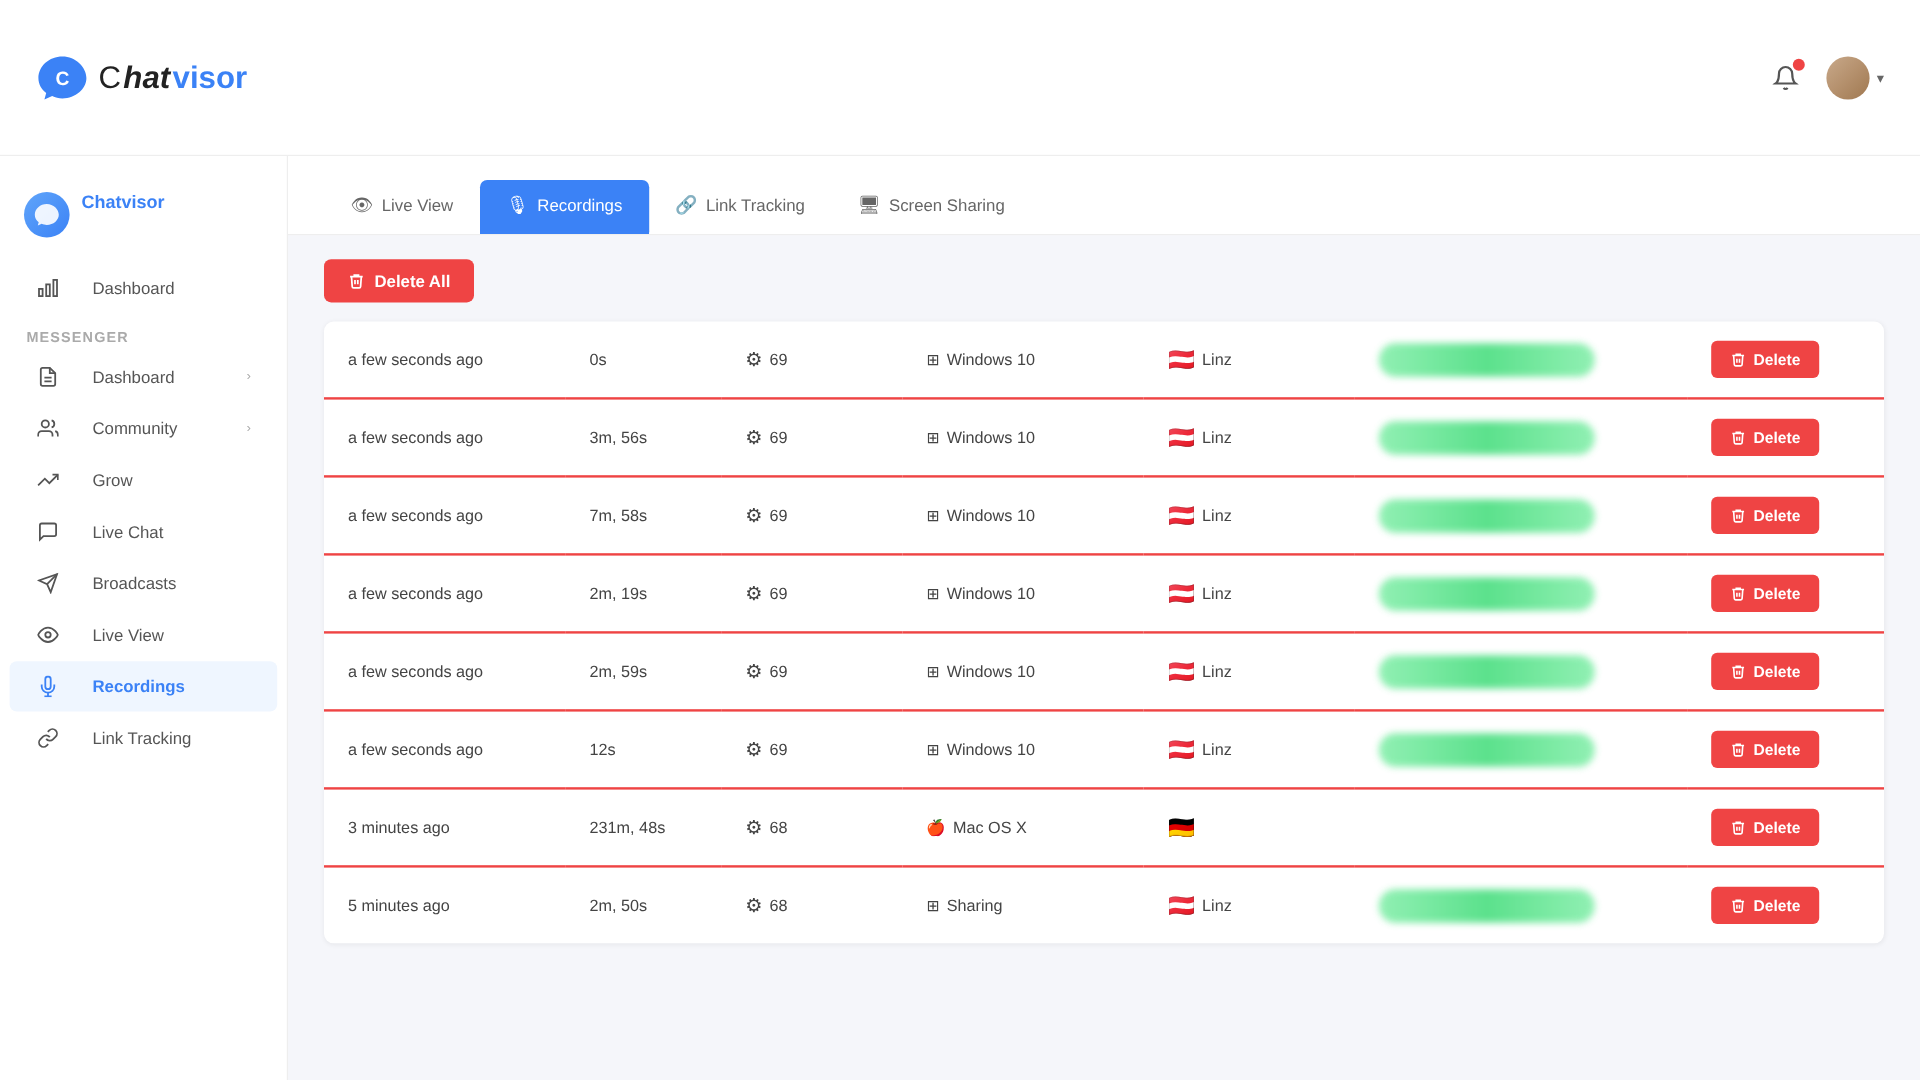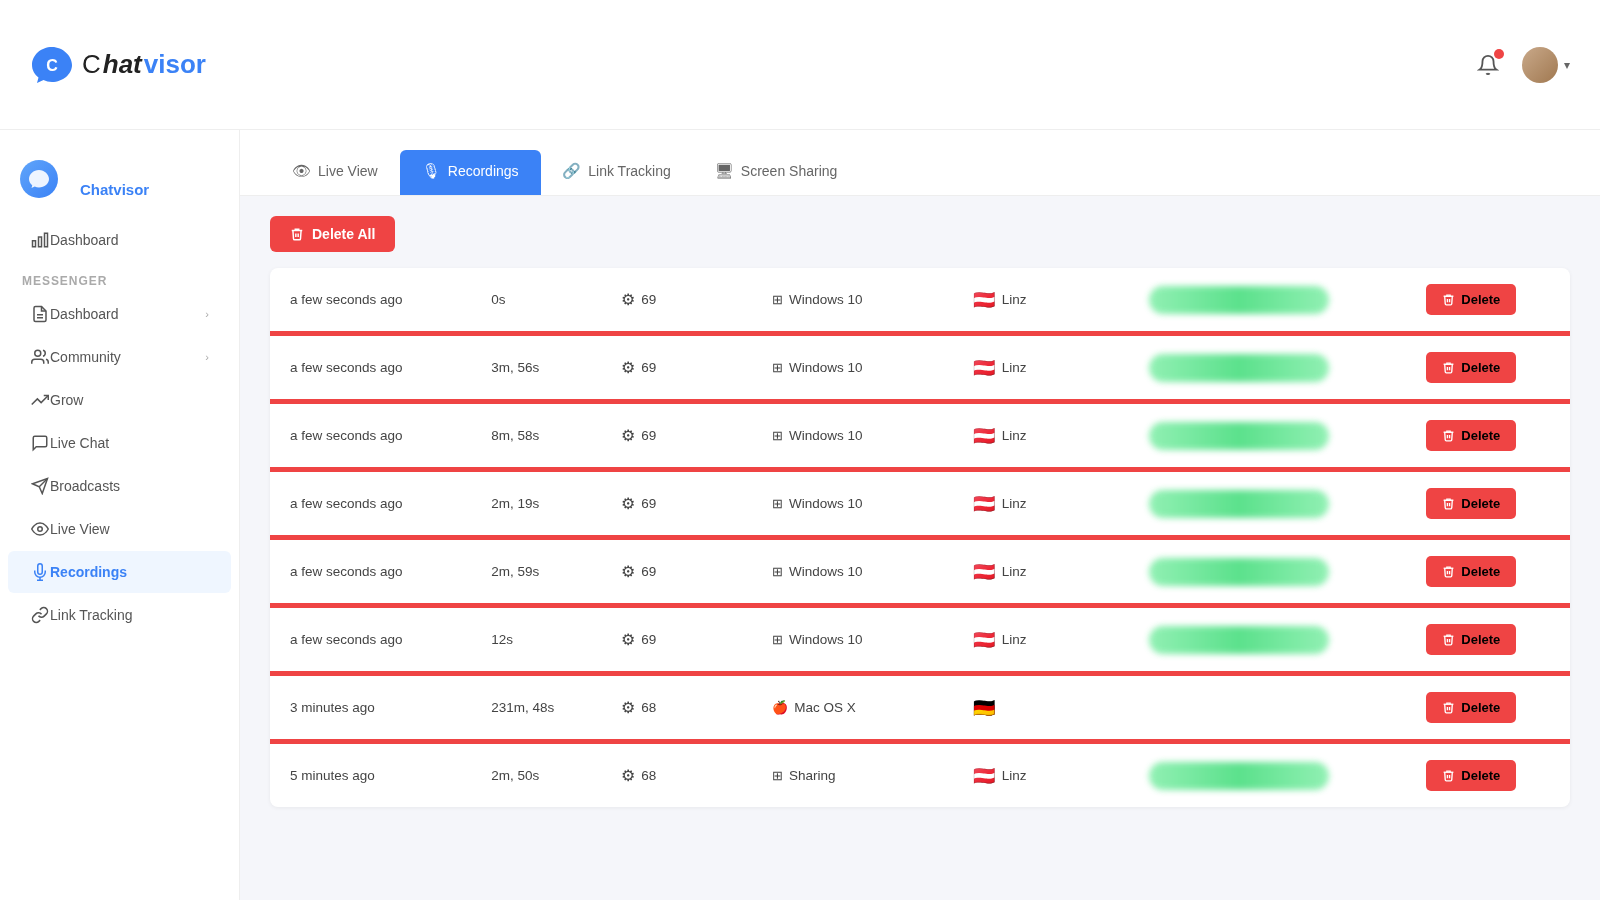--- a/index.html
+++ b/index.html
@@ -15,57 +15,57 @@
     
     .logo-area { display: flex; align-items: center; gap: 8px; }
     .top-right { display: flex; align-items: center; gap: 16px; }
     .notif-btn { width: 36px; height: 36px; display: flex; align-items: center; justify-content: center; cursor: pointer; position: relative; }
     .notif-badge { position: absolute; top: 2px; right: 2px; width: 10px; height: 10px; background: #ef4444; border-radius: 50%; }
     .avatar-placeholder { width: 36px; height: 36px; border-radius: 50%; background: linear-gradient(135deg, #b0b8c5, #8a9bb0); }
     .user-dropdown { display: flex; align-items: center; gap: 6px; cursor: pointer; }
     .chevron-down { color: #666; font-size: 12px; }
 
     
-    .sidebar-brand { display: flex; align-items: flex-end; gap: 22px; padding: 10px 20px 20px; }
+    .sidebar-brand { display: flex; align-items: flex-start; gap: 10px; padding: 10px 20px 20px; }
     .brand-avatar { width: 38px; height: 38px; border-radius: 50%; background: linear-gradient(135deg, #60a5fa, #3b82f6); display: flex; align-items: center; justify-content: center; color: #fff; font-weight: 700; font-size: 14px; }
     .brand-name { font-weight: 600; font-size: 15px; color: #3b82f6; }
 
-    .sidebar-item { display: flex; align-items: center; gap: 0; padding: 11px 22px; cursor: pointer; color: #555; font-size: 14px; font-weight: 500; border-radius: 6px; margin: 1px 8px; transition: background 0.15s; }
+    .sidebar-item { display: flex; align-items: center; gap: 27px; padding: 11px 22px; cursor: pointer; color: #555; font-size: 14px; font-weight: 500; border-radius: 6px; margin: 1px 8px; transition: background 0.15s; }
     .sidebar-item.active { color: #3b82f6; background: #eff6ff; }
     .sidebar-item .icon { width: 20px; height: 20px; display: flex; align-items: center; justify-content: center; flex-shrink: 0; }
     .sidebar-item .arrow { margin-left: auto; font-size: 11px; color: #aaa; }
 
     .sidebar-section-label { font-size: 12px; color: #aaa; font-weight: 600; letter-spacing: 0.08em; padding: 12px 22px 4px; text-transform: uppercase; }
 
     
     .tabs-bar { background: #fff; padding: 20px 30px 0; border-bottom: 1px solid #eee; display: flex; gap: 0; }
     .tab { display: flex; align-items: center; gap: 7px; padding: 12px 22px; cursor: pointer; font-size: 14px; font-weight: 500; color: #666; border-bottom: 3px solid transparent; transition: all 0.15s; }
     .tab.active { color: #fff; background: #3b82f6; border-radius: 6px 6px 0 0; border-bottom: 3px solid #3b82f6; }
     .tab-icon { font-size: 15px; }
 
     
     .content-inner { padding: 20px 30px; }
     .delete-all-btn { display: flex; align-items: center; gap: 8px; background: #ef4444; color: #fff; border: none; padding: 10px 20px; border-radius: 6px; font-size: 14px; font-weight: 600; cursor: pointer; margin-bottom: 16px; }
 
     
     .recordings-table { width: 100%; border-collapse: collapse; background: #fff; border-radius: 8px; overflow: hidden; box-shadow: 0 1px 4px rgba(0,0,0,0.06); }
-    .recordings-table tbody tr { border-bottom: 5px solid #ef4444; }
+    .recordings-table tbody tr { border-bottom: 2px solid #ef4444; }
     .recordings-table tbody tr:last-child { border-bottom: none; }
     .recordings-table td { padding: 16px 20px; font-size: 13.5px; color: #444; vertical-align: middle; }
 
     .td-time { color: #555; min-width: 160px; }
     .td-duration { color: #555; min-width: 100px; }
     .td-browser { display: flex; align-items: center; gap: 6px; min-width: 80px; }
     .td-os { display: flex; align-items: center; gap: 6px; min-width: 120px; }
     .td-location { display: flex; align-items: center; gap: 6px; min-width: 100px; }
     .td-preview { min-width: 200px; }
     .td-action { min-width: 100px; text-align: right; }
     .preview-empty { width: 180px; height: 28px; }
 
-    .delete-btn { display: flex; align-items: center; gap: 6px; background: #ef4444; color: #000000; border: none; padding: 8px 16px; border-radius: 5px; font-size: 13px; font-weight: 600; cursor: pointer; white-space: nowrap; }
+    .delete-btn { display: flex; align-items: center; gap: 6px; background: #ef4444; color: #ffffff; border: none; padding: 8px 16px; border-radius: 5px; font-size: 13px; font-weight: 600; cursor: pointer; white-space: nowrap; }
 
     .flag { font-size: 18px; }
 
     
     .logo-c { font-size: 28px; font-weight: 800; color: #222; display: flex; align-items: center; gap: 2px; }
 
     
     ::-webkit-scrollbar { width: 6px; }
     ::-webkit-scrollbar-track { background: #f1f1f1; }
     ::-webkit-scrollbar-thumb { background: #ccc; border-radius: 3px; }
@@ -327,21 +327,21 @@
                       <path d="M19 6l-1 14a2 2 0 0 1-2 2H8a2 2 0 0 1-2-2L5 6"></path>
                       <path d="M10 11v6M14 11v6"></path>
                       <path d="M9 6V4h6v2"></path>
                     </svg>
         <span>Delete</span>
       </button>
     </td>
   </tr>
               <tr>
     <td class="td-time">a few seconds ago</td>
-    <td class="td-duration">8m, 58s</td>
+    <td class="td-duration">7m, 58s</td>
     <td>
       <div class="td-browser">
         <span style="font-size:16px;">⚙</span>
         <span>69</span>
       </div>
     </td>
     <td>
       <div class="td-os">
         <span style="font-size:13px;">⊞</span>
         <span>Windows 10</span>

